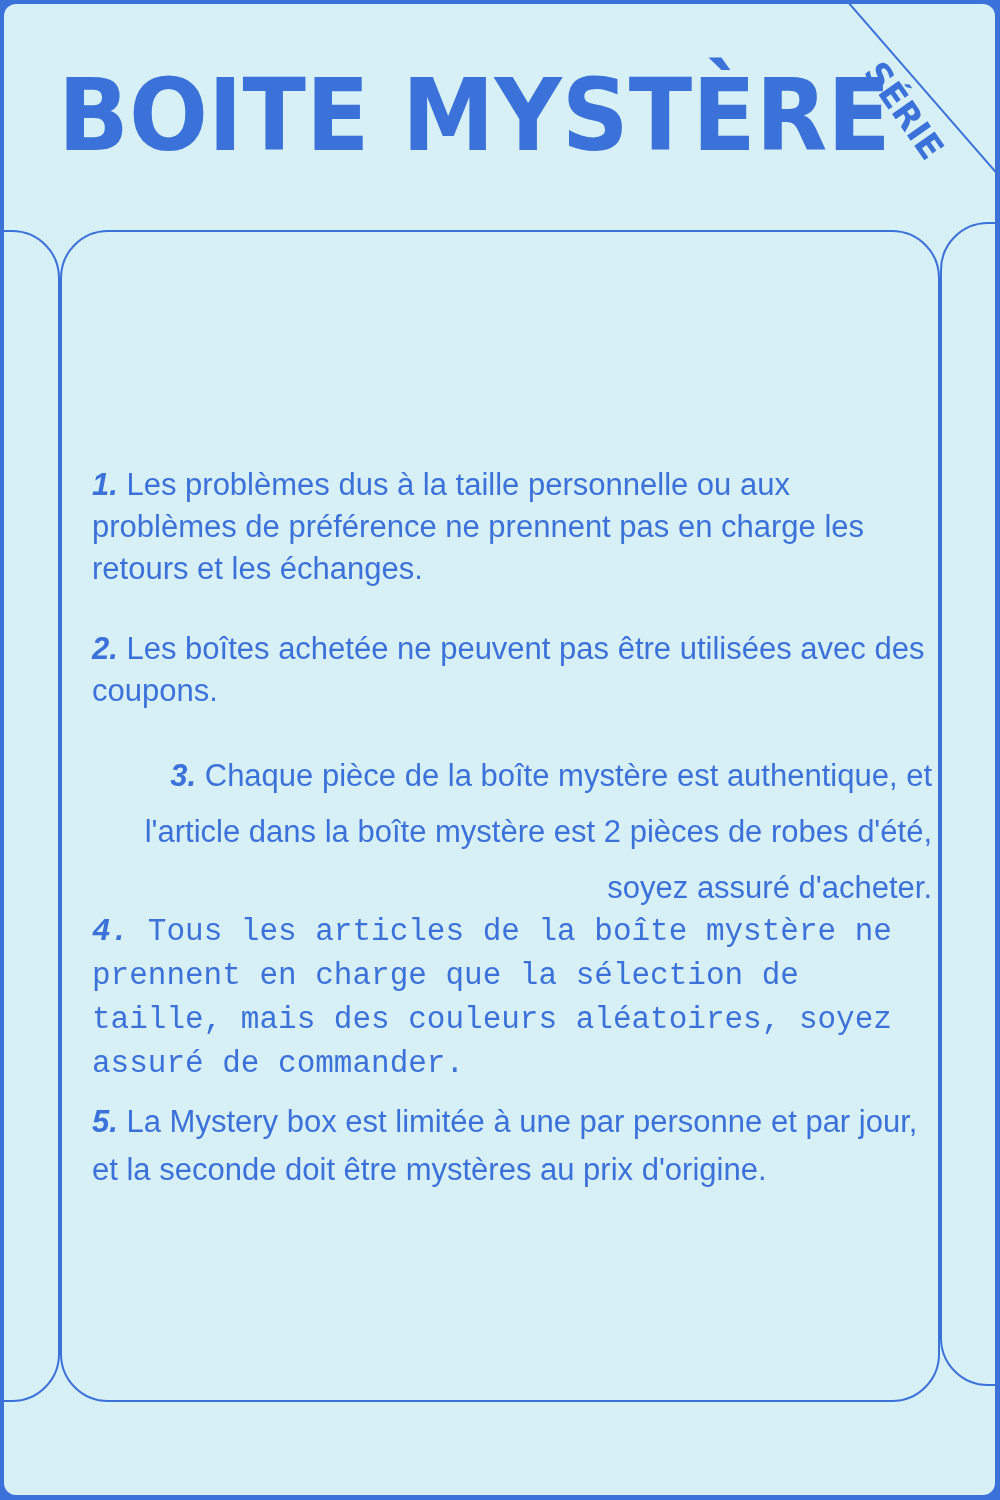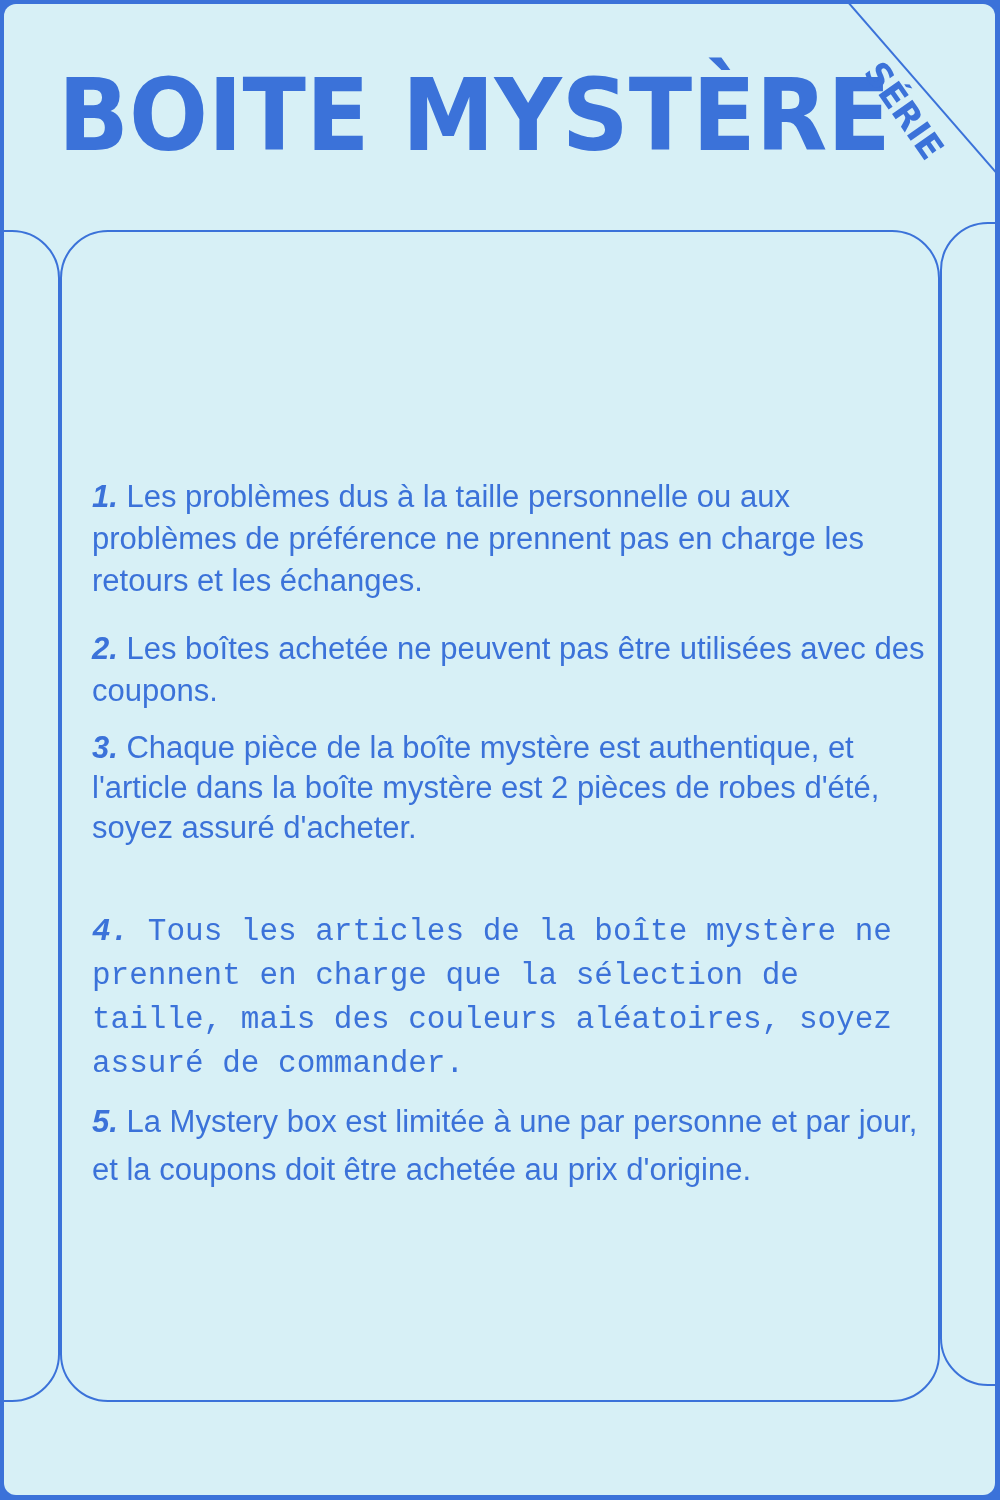--- a/index.html
+++ b/index.html
@@ -20,29 +20,29 @@
 
 <div class="card">
   <div class="title">BOITE MYSTÈRE</div>
   <div class="corner-line"></div>
   <div class="serie">SÉRIE</div>
   <div class="side-left"></div>
   <div class="side-right"></div>
   <div class="panel"></div>
 
   <div class="rules">
-    <div class="rule" style="top:0px;margin-top:12px;">
+    <div class="rule" style="top:0px;">
       <span class="num">1.</span><span> Les problèmes dus à la taille personnelle ou aux problèmes de préférence ne prennent pas en charge les retours et les échanges.</span>
     </div>
     <div class="rule" style="top:164px;">
       <span class="num">2.</span><span> Les boîtes achetée ne peuvent pas être utilisées avec des coupons.</span>
     </div>
-    <div class="rule" style="top:264px; line-height:40px;">
+    <div class="rule" style="top:284px; line-height:56px;text-align:right;">
       <span class="num">3.</span><span>  Chaque pièce de la boîte mystère est authentique, et l'article dans la boîte mystère est 2 pièces de robes d'été, soyez assuré d'acheter.</span>
     </div>
     <div class="rule" style="top:446px; line-height:44px;font-family:Liberation Mono, monospace;">
       <span class="num">4.</span><span> Tous les articles de la boîte mystère ne prennent en charge que la sélection de taille, mais des couleurs aléatoires, soyez assuré de commander.</span>
     </div>
     <div class="rule" style="top:634px; line-height:48px;">
-      <span class="num">5.</span><span> La Mystery box est limitée à une par personne et par jour, et la coupons doit être achetée au prix d'origine.</span>
+      <span class="num">5.</span><span> La Mystery box est limitée à une par personne et par jour, et la seconde doit être mystères au prix d'origine.</span>
     </div>
   </div>
 </div>
 
 </body></html>

